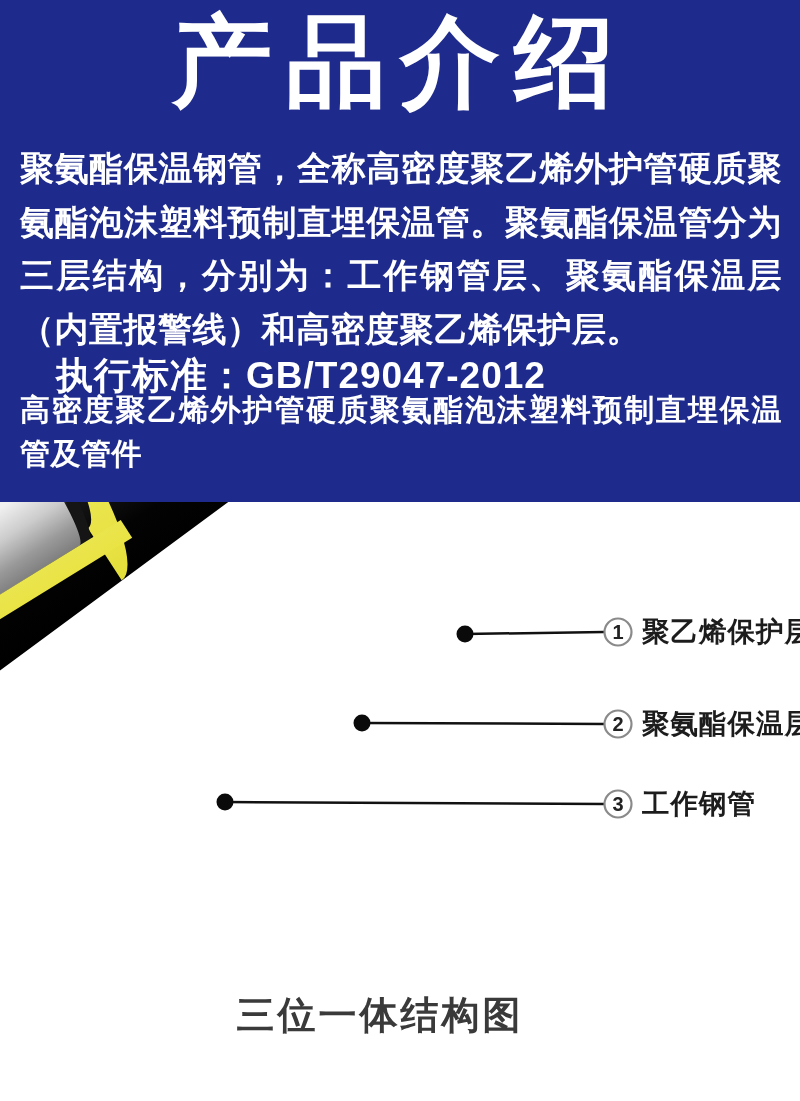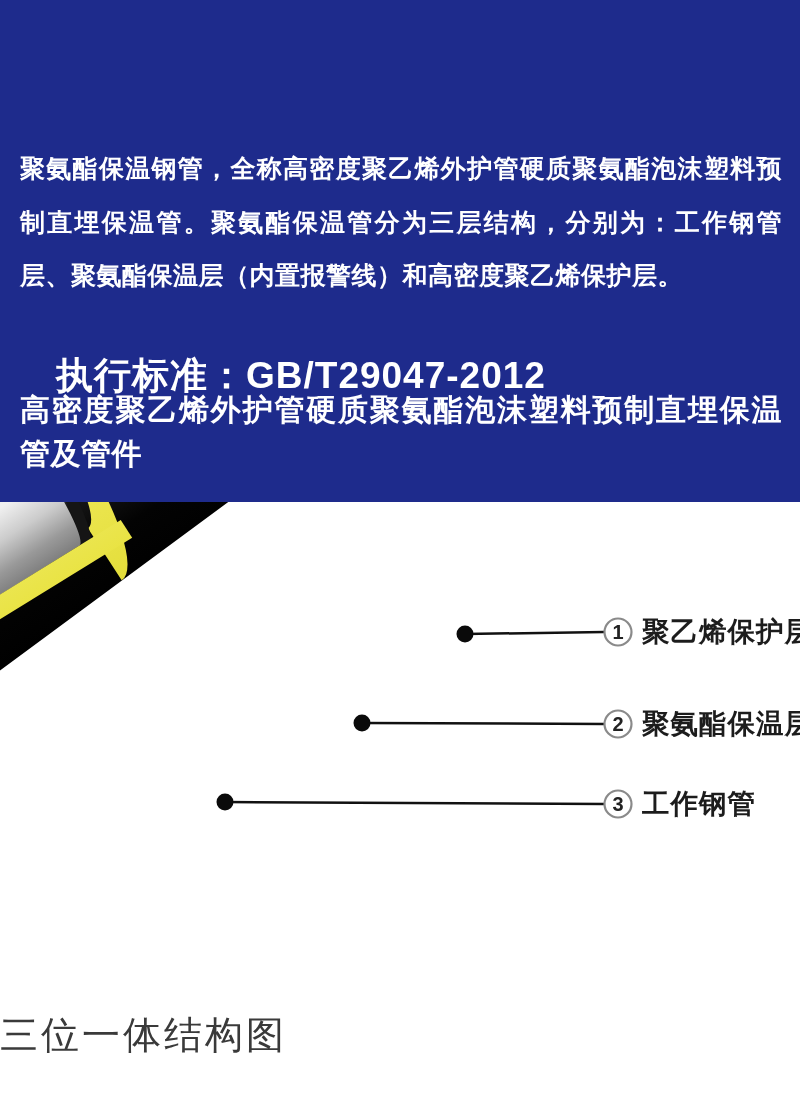--- a/index.html
+++ b/index.html
@@ -15,49 +15,50 @@
     position:absolute;top:0;left:0;width:800px;height:502px;
     background:#1e2b8c;color:#ffffff;
   }
   .page-title{
     position:absolute;top:2px;left:0;width:800px;height:120px;
     text-align:center;font-size:100px;line-height:118px;
     font-weight:900;letter-spacing:14px;white-space:nowrap;
   }
   .intro-text{
     position:absolute;top:142px;left:20px;width:762px;
-    font-size:25px;line-height:53.5px;font-weight:600;
+    font-size:34px;line-height:53.5px;font-weight:600;
     text-align:justify;letter-spacing:0.5px;
   }
   .std-label{
     position:absolute;top:351px;left:20px;width:762px;
     font-size:37px;font-weight:800;letter-spacing:1px;white-space:nowrap;margin-left:36px;
   }
   .std-desc{
     position:absolute;top:388px;left:20px;width:762px;
     font-size:30px;line-height:44px;font-weight:800;
     text-align:justify;letter-spacing:0.5px;
   }
 
   
   .diagram-section{position:absolute;top:502px;left:0;width:800px;height:599px;background:#ffffff;}
   .pipe-svg{display:block;width:800px;height:470px;}
   .diagram-caption{
-    margin-top:38px;width:760px;
-    font-size:38px;font-weight:400;color:#3a3a3a;letter-spacing:3px;
+    margin-top:18px;width:760px;text-align:center;
+    font-size:38px;font-weight:700;color:#3a3a3a;letter-spacing:3px;
   }
   .callout-label{font-size:27.5px;font-weight:700;fill:#1c1c1c;letter-spacing:1px;}
   .callout-number{font-size:20px;font-weight:700;fill:#222222;}
 </style>
 </head>
 <body>
 
 <div class="page">
 
   <div class="blue-section">
+    <div class="page-title">产品介绍</div>
     <div class="intro-text">聚氨酯保温钢管，全称高密度聚乙烯外护管硬质聚氨酯泡沫塑料预制直埋保温管。聚氨酯保温管分为三层结构，分别为：工作钢管层、聚氨酯保温层（内置报警线）和高密度聚乙烯保护层。</div>
     <div class="std-label">执行标准：GB/T29047-2012</div>
     <div class="std-desc">高密度聚乙烯外护管硬质聚氨酯泡沫塑料预制直埋保温管及管件</div>
   </div>
 
   <div class="diagram-section">
 
     <svg class="pipe-svg" viewBox="0 0 800 470" xmlns="http://www.w3.org/2000/svg">
       <defs>
         <linearGradient id="gBlack" gradientUnits="userSpaceOnUse" x1="0" y1="-130" x2="0" y2="150">

